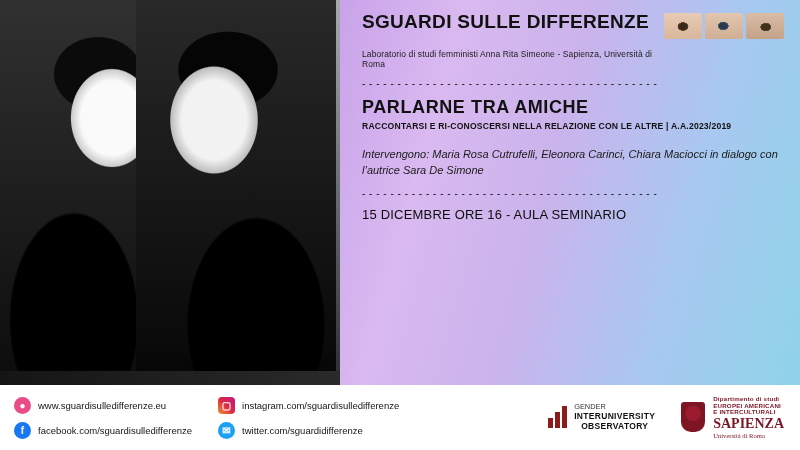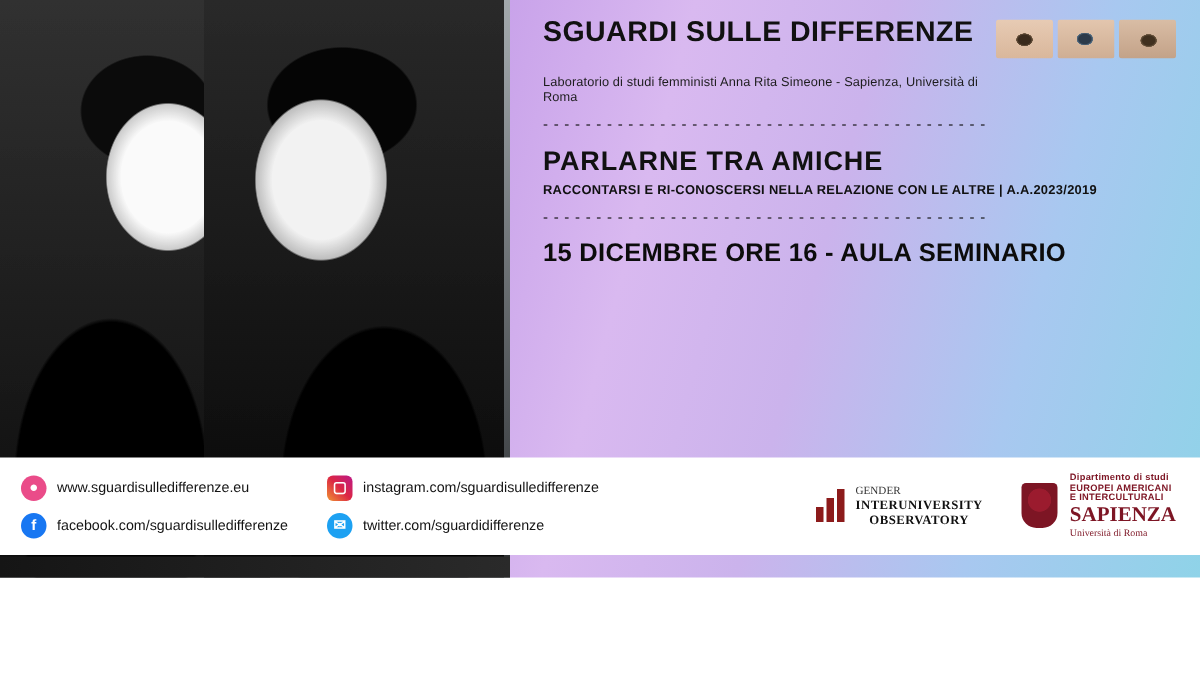--- a/index.html
+++ b/index.html
@@ -4,21 +4,21 @@
 <style>
   * { box-sizing: border-box; margin: 0; padding: 0; }
   html, body {
     width: 800px; height: 450px;
     font-family: "Liberation Sans", sans-serif;
     background: #ffffff;
     overflow: hidden;
   }
   #poster {
     position: relative;
-    width: 800px; height: 370px;
+    width: 800px; height: 450px;
     background: #ffffff;
   }
 
   
   .left-panel {
     position: absolute;
     left: 0; top: 0;
     width: 340px; height: 385px;
     overflow: hidden;
     background: #111;
@@ -116,21 +116,21 @@
     line-height: 1.28;
   }
 
   .speakers {
     margin-top: 16px;
     font-size: 11px; font-style: italic; color: #1a1a1a; line-height: 1.45;
   }
 
   .when {
     margin-top: 4px;
-    font-size: 17px; font-weight: bold; color: #0c0c0c; letter-spacing: .2px;
+    font-size: 13px; font-weight: normal; color: #0c0c0c; letter-spacing: .2px;
   }
   .where {
     margin-top: 4px;
     font-size: 12.5px; color: #141414;
   }
 
   
   .footer {
     position: absolute; left: 0; bottom: 0;
     width: 800px; height: 65px;
@@ -151,21 +151,21 @@
   }
   .ico.dribbble { background: #ea4c89; border-radius: 50%; }
   .ico.fb { background: #1877f2; border-radius: 50%; }
   .ico.ig { background: linear-gradient(45deg,#f09433,#dc2743,#bc1888); }
   .ico.tw { background: #1da1f2; border-radius: 50%; }
 
   .social-col-2 { padding-left: 26px; display: flex; flex-direction: column; gap: 8px; }
 
   .logos { margin-left: auto; display: flex; align-items: center; gap: 26px; padding-right: 16px; }
 
-  .gio { display: flex; align-items: center; gap: 7px; font-family: Liberation Serif, serif; }
+  .gio { display: flex; align-items: center; gap: 7px; }
   .gio-bars { display: flex; align-items: flex-end; gap: 2px; height: 22px; }
   .gio-bars i { display: block; width: 5px; background: #8c1b1b; }
   .gio-bars i:nth-child(1) { height: 10px; }
   .gio-bars i:nth-child(2) { height: 16px; }
   .gio-bars i:nth-child(3) { height: 22px; }
   .gio-txt { line-height: 1.15; }
   .gio-txt b { display: block; font-size: 8.5px; color: #111; letter-spacing: .3px; text-align: center; }
   .gio-txt span { display: block; font-size: 7.4px; color: #333; }
 
   .sap { display: flex; align-items: center; gap: 8px; }
@@ -204,20 +204,21 @@
         <div class="eye e3"></div>
       </div>
     </div>
 
     <div class="dash">- - - - - - - - - - - - - - - - - - - - - - - - - - - - - - - - - - - - - - - - - -</div>
 
     <div class="series-title">PARLARNE TRA AMICHE</div>
     <div class="series-sub">RACCONTARSI E RI-CONOSCERSI NELLA RELAZIONE CON LE ALTRE | A.A.2023/2019</div>
 
 
+    <div class="speakers">Intervengono: Maria Rosa Cutrufelli, Eleonora Carinci, Chiara Maciocci in dialogo con l’autrice Sara De Simone</div>
 
     <div class="dash">- - - - - - - - - - - - - - - - - - - - - - - - - - - - - - - - - - - - - - - - - -</div>
 
     <div class="when">15 DICEMBRE ORE 16 - AULA SEMINARIO</div>
   </div>
 
   <div class="footer">
 
     <div class="social-col">
       <div class="social-row">

